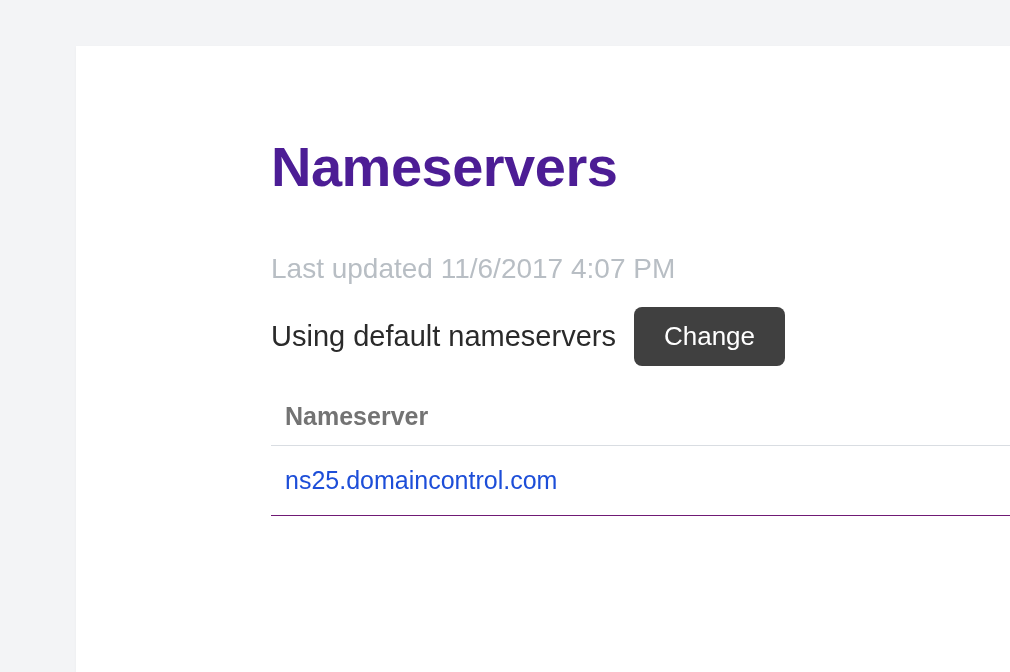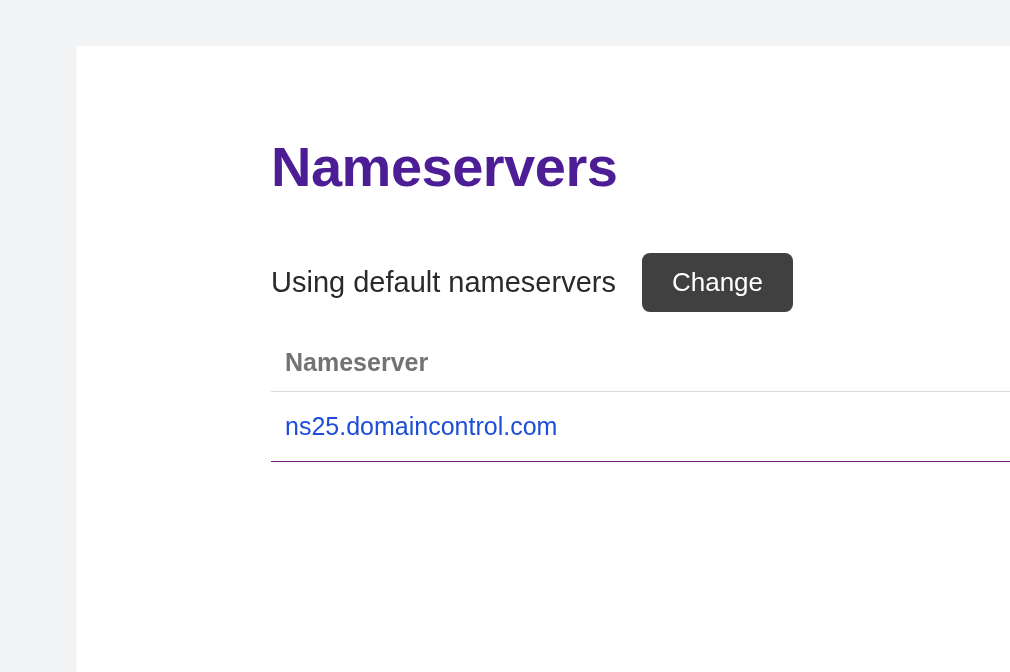--- a/index.html
+++ b/index.html
@@ -34,21 +34,21 @@
     }
     .last-updated {
       font-size: 28px;
       color: #b8bec4;
       font-weight: 400;
       margin-bottom: 22px;
     }
     .status-row {
       display: flex;
       align-items: center;
-      gap: 26px;
+      gap: 18px;
       margin-bottom: 24px;
     }
     .status-text {
       font-size: 29px;
       color: #2a2a2a;
       font-weight: 400;
     }
     .change-button {
       background: #404040;
       color: #ffffff;
@@ -72,19 +72,20 @@
       color: #1d4ed8;
       padding: 20px 12px 20px 14px;
       border-bottom: 1px solid #701a75;
     }
   </style>
 </head>
 <body>
 
 <div class="card">
   <h1 class="page-title">Nameservers</h1>
+  <div class="last-updated">Last updated 11/6/2017 4:07 PM</div>
   <div class="status-row">
     <span class="status-text">Using default nameservers</span>
     <button class="change-button">Change</button>
   </div>
   <div class="table-header">Nameserver</div>
   <div class="table-row">ns25.domaincontrol.com</div>
 </div>
 
 </body></html>

